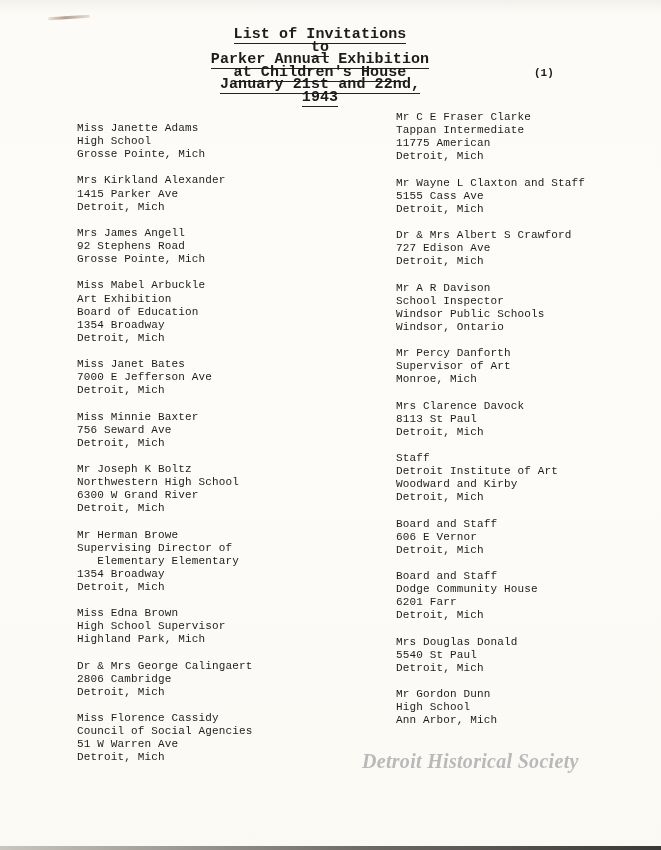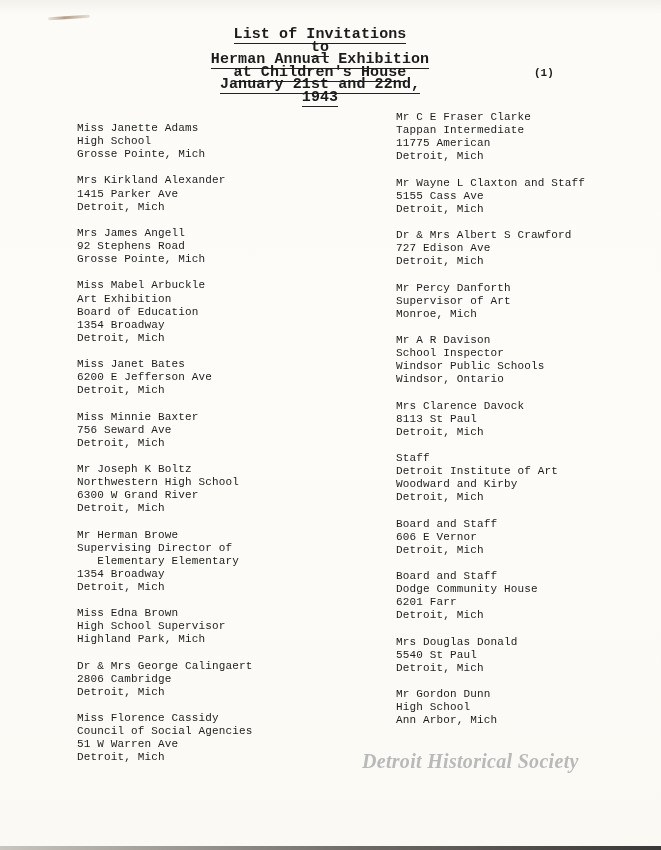--- a/index.html
+++ b/index.html
@@ -47,46 +47,46 @@
   </style>
 </head>
 <body>
 
 <div class="page">
   <div class="pen-mark"></div>
 
   <div class="header">
     <span class="hl"><span>List of Invitations</span></span>
     <span class="hl"><span>to</span></span>
-    <span class="hl"><span>Herman Annual Exhibition</span></span>
+    <span class="hl"><span>Parker Annual Exhibition</span></span>
     <span class="hl"><span>at Children's House</span></span>
     <span class="hl"><span>January 21st and 22nd, 1943</span></span>
   </div>
 
   <div class="page-num">(1)</div>
 
   <div class="col col-left" id="col-left">
       <div class="entry"><span class="ln">Miss Janette Adams</span><span class="ln">High School</span><span class="ln">Grosse Pointe, Mich</span></div>
       <div class="entry"><span class="ln">Mrs Kirkland Alexander</span><span class="ln">1415 Parker Ave</span><span class="ln">Detroit, Mich</span></div>
       <div class="entry"><span class="ln">Mrs James Angell</span><span class="ln">92 Stephens Road</span><span class="ln">Grosse Pointe, Mich</span></div>
       <div class="entry"><span class="ln">Miss Mabel Arbuckle</span><span class="ln">Art Exhibition</span><span class="ln">Board of Education</span><span class="ln">1354 Broadway</span><span class="ln">Detroit, Mich</span></div>
-      <div class="entry"><span class="ln">Miss Janet Bates</span><span class="ln">6200 E Jefferson Ave</span><span class="ln">Detroit, Mich</span></div>
+      <div class="entry"><span class="ln">Miss Janet Bates</span><span class="ln">7000 E Jefferson Ave</span><span class="ln">Detroit, Mich</span></div>
       <div class="entry"><span class="ln">Miss Minnie Baxter</span><span class="ln">756 Seward Ave</span><span class="ln">Detroit, Mich</span></div>
       <div class="entry"><span class="ln">Mr Joseph K Boltz</span><span class="ln">Northwestern High School</span><span class="ln">6300 W Grand River</span><span class="ln">Detroit, Mich</span></div>
       <div class="entry"><span class="ln">Mr Herman Browe</span><span class="ln">Supervising Director of</span><span class="ln">   Elementary Elementary</span><span class="ln">1354 Broadway</span><span class="ln">Detroit, Mich</span></div>
       <div class="entry"><span class="ln">Miss Edna Brown</span><span class="ln">High School Supervisor</span><span class="ln">Highland Park, Mich</span></div>
       <div class="entry"><span class="ln">Dr &amp; Mrs George Calingaert</span><span class="ln">2806 Cambridge</span><span class="ln">Detroit, Mich</span></div>
       <div class="entry"><span class="ln">Miss Florence Cassidy</span><span class="ln">Council of Social Agencies</span><span class="ln">51 W Warren Ave</span><span class="ln">Detroit, Mich</span></div>
     </div>
   <div class="col col-right" id="col-right">
       <div class="entry"><span class="ln">Mr C E Fraser Clarke</span><span class="ln">Tappan Intermediate</span><span class="ln">11775 American</span><span class="ln">Detroit, Mich</span></div>
       <div class="entry"><span class="ln">Mr Wayne L Claxton and Staff</span><span class="ln">5155 Cass Ave</span><span class="ln">Detroit, Mich</span></div>
       <div class="entry"><span class="ln">Dr &amp; Mrs Albert S Crawford</span><span class="ln">727 Edison Ave</span><span class="ln">Detroit, Mich</span></div>
+      <div class="entry"><span class="ln">Mr A R Davison</span><span class="ln">School Inspector</span><span class="ln">Windsor Public Schools</span><span class="ln">Windsor, Ontario</span></div>
       <div class="entry"><span class="ln">Mr Percy Danforth</span><span class="ln">Supervisor of Art</span><span class="ln">Monroe, Mich</span></div>
-      <div class="entry"><span class="ln">Mr A R Davison</span><span class="ln">School Inspector</span><span class="ln">Windsor Public Schools</span><span class="ln">Windsor, Ontario</span></div>
       <div class="entry"><span class="ln">Mrs Clarence Davock</span><span class="ln">8113 St Paul</span><span class="ln">Detroit, Mich</span></div>
       <div class="entry"><span class="ln">Staff</span><span class="ln">Detroit Institute of Art</span><span class="ln">Woodward and Kirby</span><span class="ln">Detroit, Mich</span></div>
       <div class="entry"><span class="ln">Board and Staff</span><span class="ln">606 E Vernor</span><span class="ln">Detroit, Mich</span></div>
       <div class="entry"><span class="ln">Board and Staff</span><span class="ln">Dodge Community House</span><span class="ln">6201 Farr</span><span class="ln">Detroit, Mich</span></div>
       <div class="entry"><span class="ln">Mrs Douglas Donald</span><span class="ln">5540 St Paul</span><span class="ln">Detroit, Mich</span></div>
       <div class="entry"><span class="ln">Mr Gordon Dunn</span><span class="ln">High School</span><span class="ln">Ann Arbor, Mich</span></div>
     </div>
 
   <div class="watermark">Detroit Historical Society</div>
 </div>

